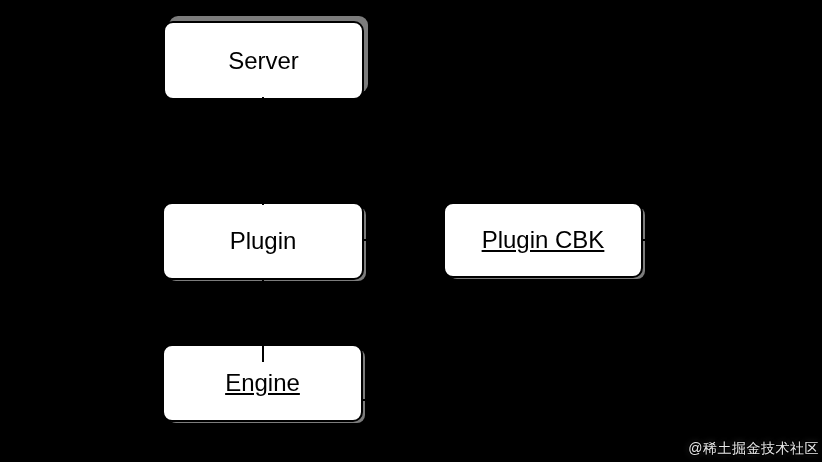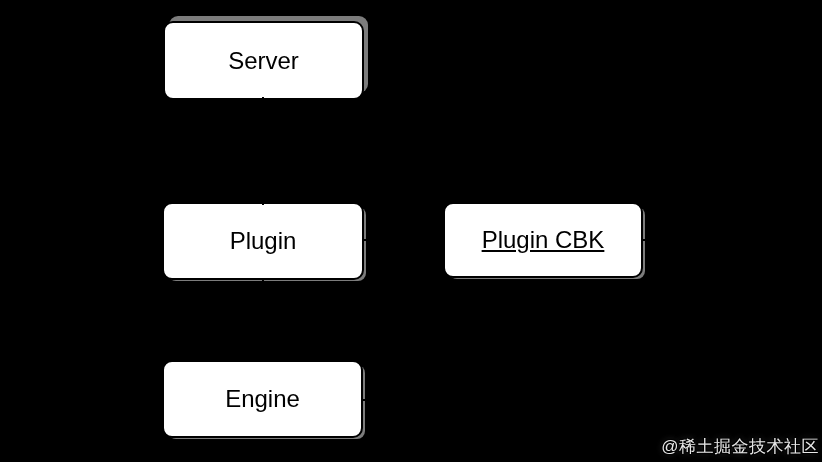--- a/index.html
+++ b/index.html
@@ -37,28 +37,28 @@
     font-size: 24px;
     line-height: 1;
     box-shadow: 4px 3px 0 -2px var(--node-shadow, #7c7c7c);
   }
   .node-server {
     left: 163px; top: 21px; width: 201px; height: 79px;
     box-shadow: 5px -6px 0 -1px var(--node-shadow, #7c7c7c);
   }
   .node-plugin     { left: 162px; top: 202px; width: 202px; height: 78px; }
   .node-plugin-cbk { left: 443px; top: 202px; width: 200px; height: 76px; text-decoration: underline; }
-  .node-engine     { left: 162px; top: 360px; width: 201px; height: 78px; }
+  .node-engine     { left: 162px; top: 344px; width: 201px; height: 78px; text-decoration: underline; }
 
   .watermark {
     position: absolute;
     z-index: 4;
     right: 3px;
     bottom: 4px;
-    font-size: 17px;
+    font-size: 14px;
     letter-spacing: 0.5px;
     color: var(--wm, #e8e8e8);
     text-shadow:
       1px 1px 1px #000,
       -1px -1px 1px #000,
       1px -1px 1px #000,
       -1px 1px 1px #000,
       0 0 6px rgba(130,130,130,0.6);
     white-space: nowrap;
   }

